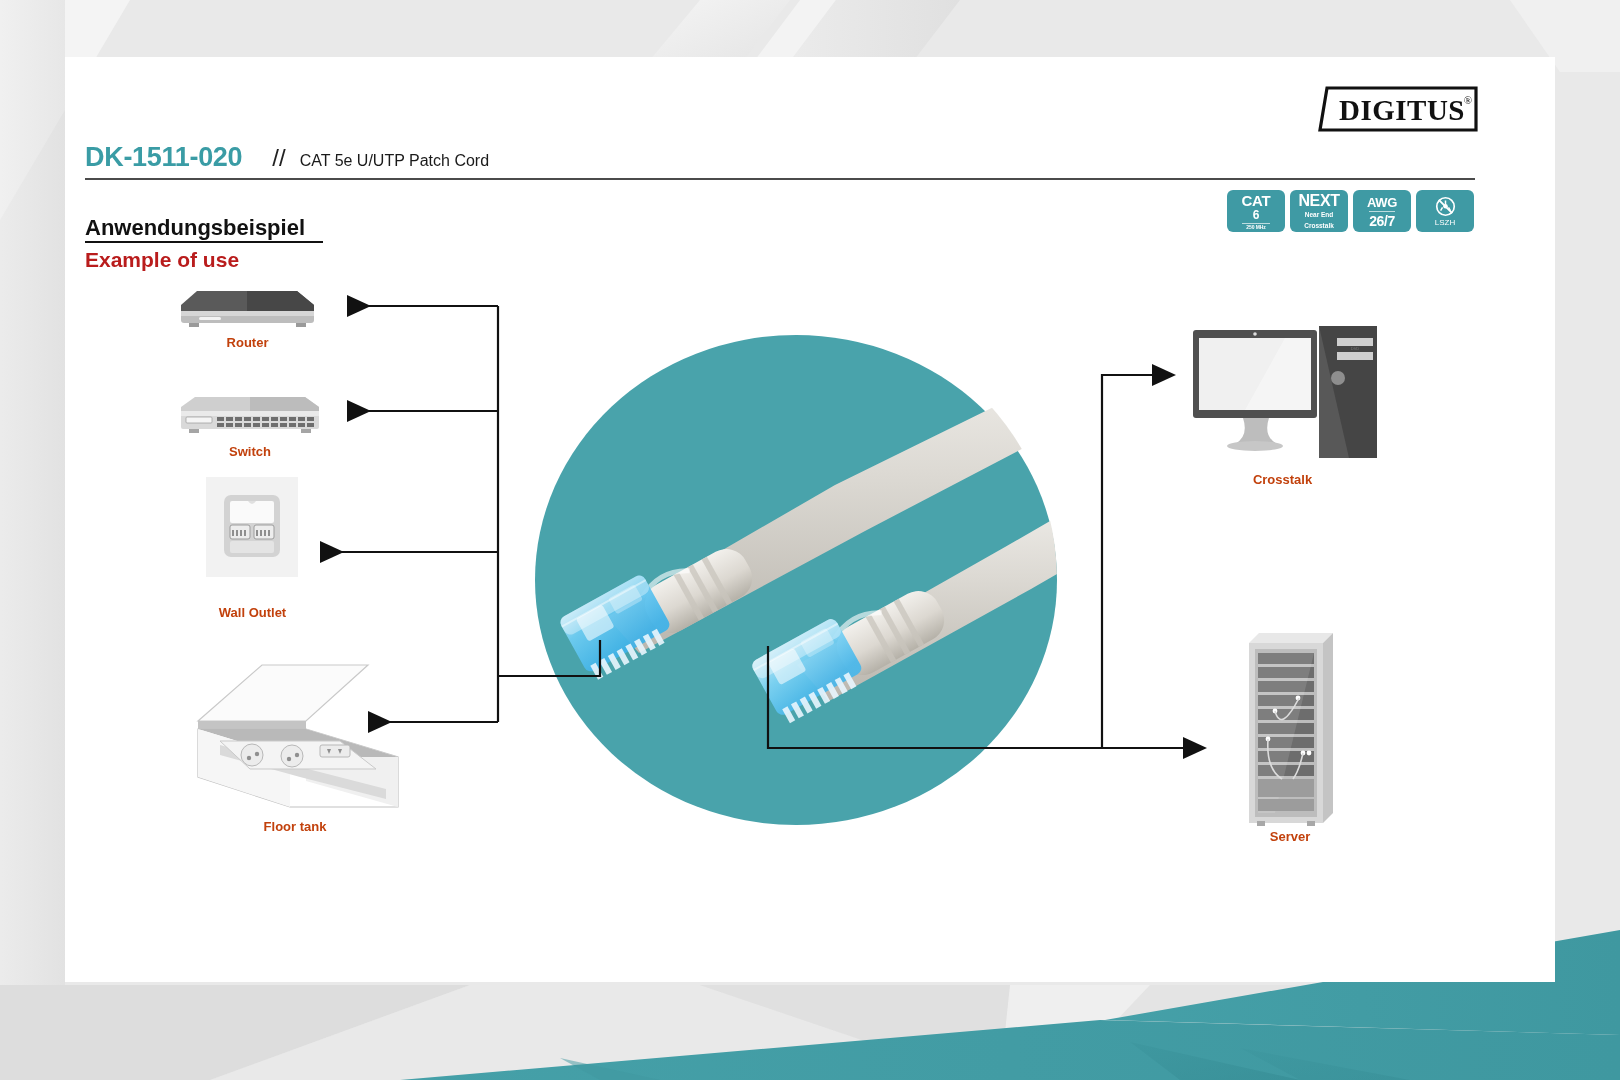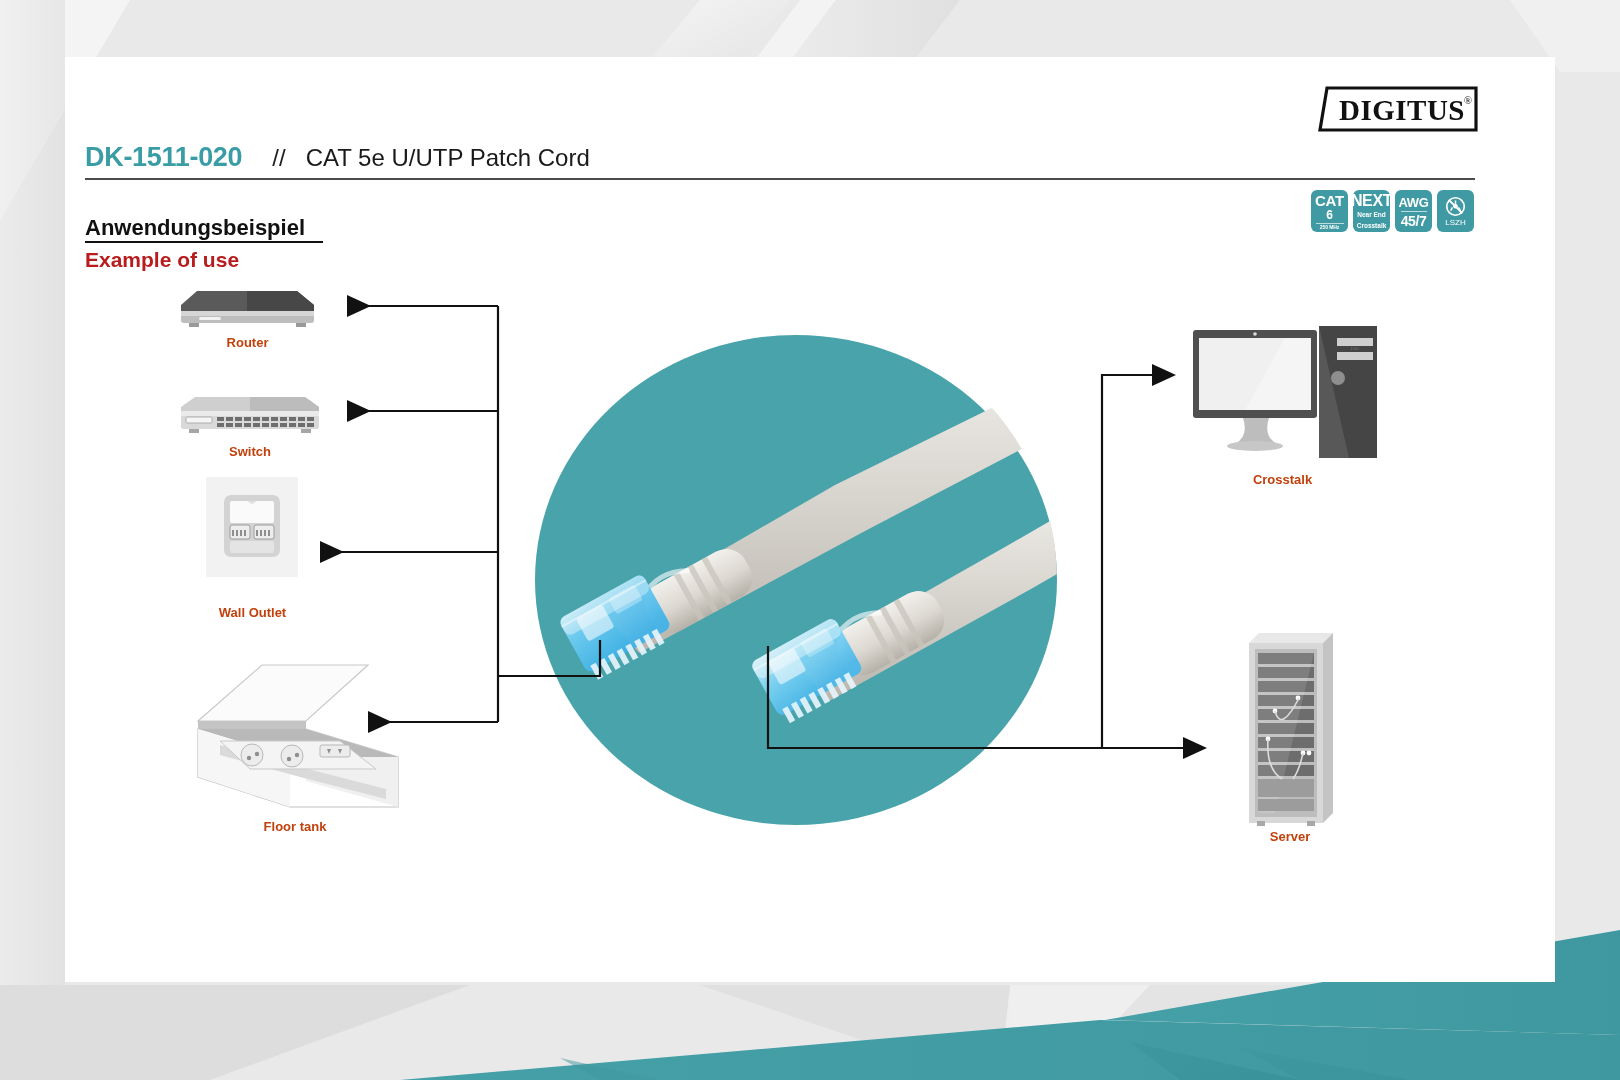--- a/index.html
+++ b/index.html
@@ -17,29 +17,29 @@
 
   .card {
     position:absolute; left:65px; top:57px; width:1490px; height:925px;
     background:#ffffff; z-index:5;
   }
 
   
   .sku-row { position:absolute; left:85px; top:142px; display:flex; align-items:baseline; gap:12px; z-index:10; }
   .sku { font-size:27px; font-weight:bold; color:#3a9ca5; letter-spacing:-0.3px; }
   .sku-sep { font-size:24px; color:#222; margin-left:18px; font-weight:400; }
-  .sku-name { font-size:24px; color:#1a1a1a; margin-left:8px; font-weight:400; }
+  .sku-name { font-size:16px; color:#1a1a1a; margin-left:2px; font-weight:400; }
   .rule-main { position:absolute; left:85px; top:178px; width:1390px; height:2px; background:#4b4b4b; z-index:10; }
 
   .logo-wrap { position:absolute; left:1318px; top:86px; width:160px; height:48px; z-index:11; }
 
   
   .badges { position:absolute; right:146px; top:190px; display:flex; gap:5px; z-index:11; }
   .badge {
-    width:37px; height:42px; border-radius:6px; background:#3f9aa4;
+    width:58px; height:42px; border-radius:6px; background:#3f9aa4;
     color:#fff; display:flex; flex-direction:column; align-items:center;
     justify-content:center; line-height:1; padding-top:1px;
   }
   .b-cat-t { font-size:15px; font-weight:bold; letter-spacing:-0.3px; }
   .b-cat-n { font-size:12px; font-weight:bold; margin-top:1px; }
   .b-cat-hr { width:28px; height:1px; background:rgba(255,255,255,.65); margin:2px 0 1px; }
   .b-cat-mhz { font-size:5px; font-weight:bold; letter-spacing:-0.1px; }
   .b-next-t { font-size:16px; font-weight:bold; letter-spacing:-0.4px; }
   .b-next-s { font-size:6.5px; font-weight:bold; line-height:1.25; text-align:center; margin-top:2px; }
   .b-awg-t { font-size:13px; font-weight:bold; letter-spacing:-0.4px; }
@@ -146,21 +146,21 @@
 
     <div class="badge">
       <span class="b-next-t">NEXT</span>
       <span class="b-next-s">Near End</span>
       <span class="b-next-s">Crosstalk</span>
     </div>
 
     <div class="badge">
       <span class="b-awg-t">AWG</span>
       <span class="b-awg-hr"></span>
-      <span class="b-awg-n">45/7</span>
+      <span class="b-awg-n">26/7</span>
     </div>
 
     <div class="badge">
       <svg width="21" height="21" viewBox="0 0 24 24">
         <circle cx="12" cy="12" r="10" fill="none" stroke="#ffffff" stroke-width="1.9"></circle>
         <path d="M12 5.2 L12 9.4 M8.6 13 L6.4 16.6 M15.4 13 L17.6 16.6" stroke="#ffffff" stroke-width="1.7" fill="none"></path>
         <circle cx="12" cy="11.6" r="2.6" fill="#ffffff"></circle>
         <line x1="4.4" y1="4.4" x2="19.6" y2="19.6" stroke="#ffffff" stroke-width="2.1"></line>
       </svg>
       <span class="b-ls-t">LSZH</span>

